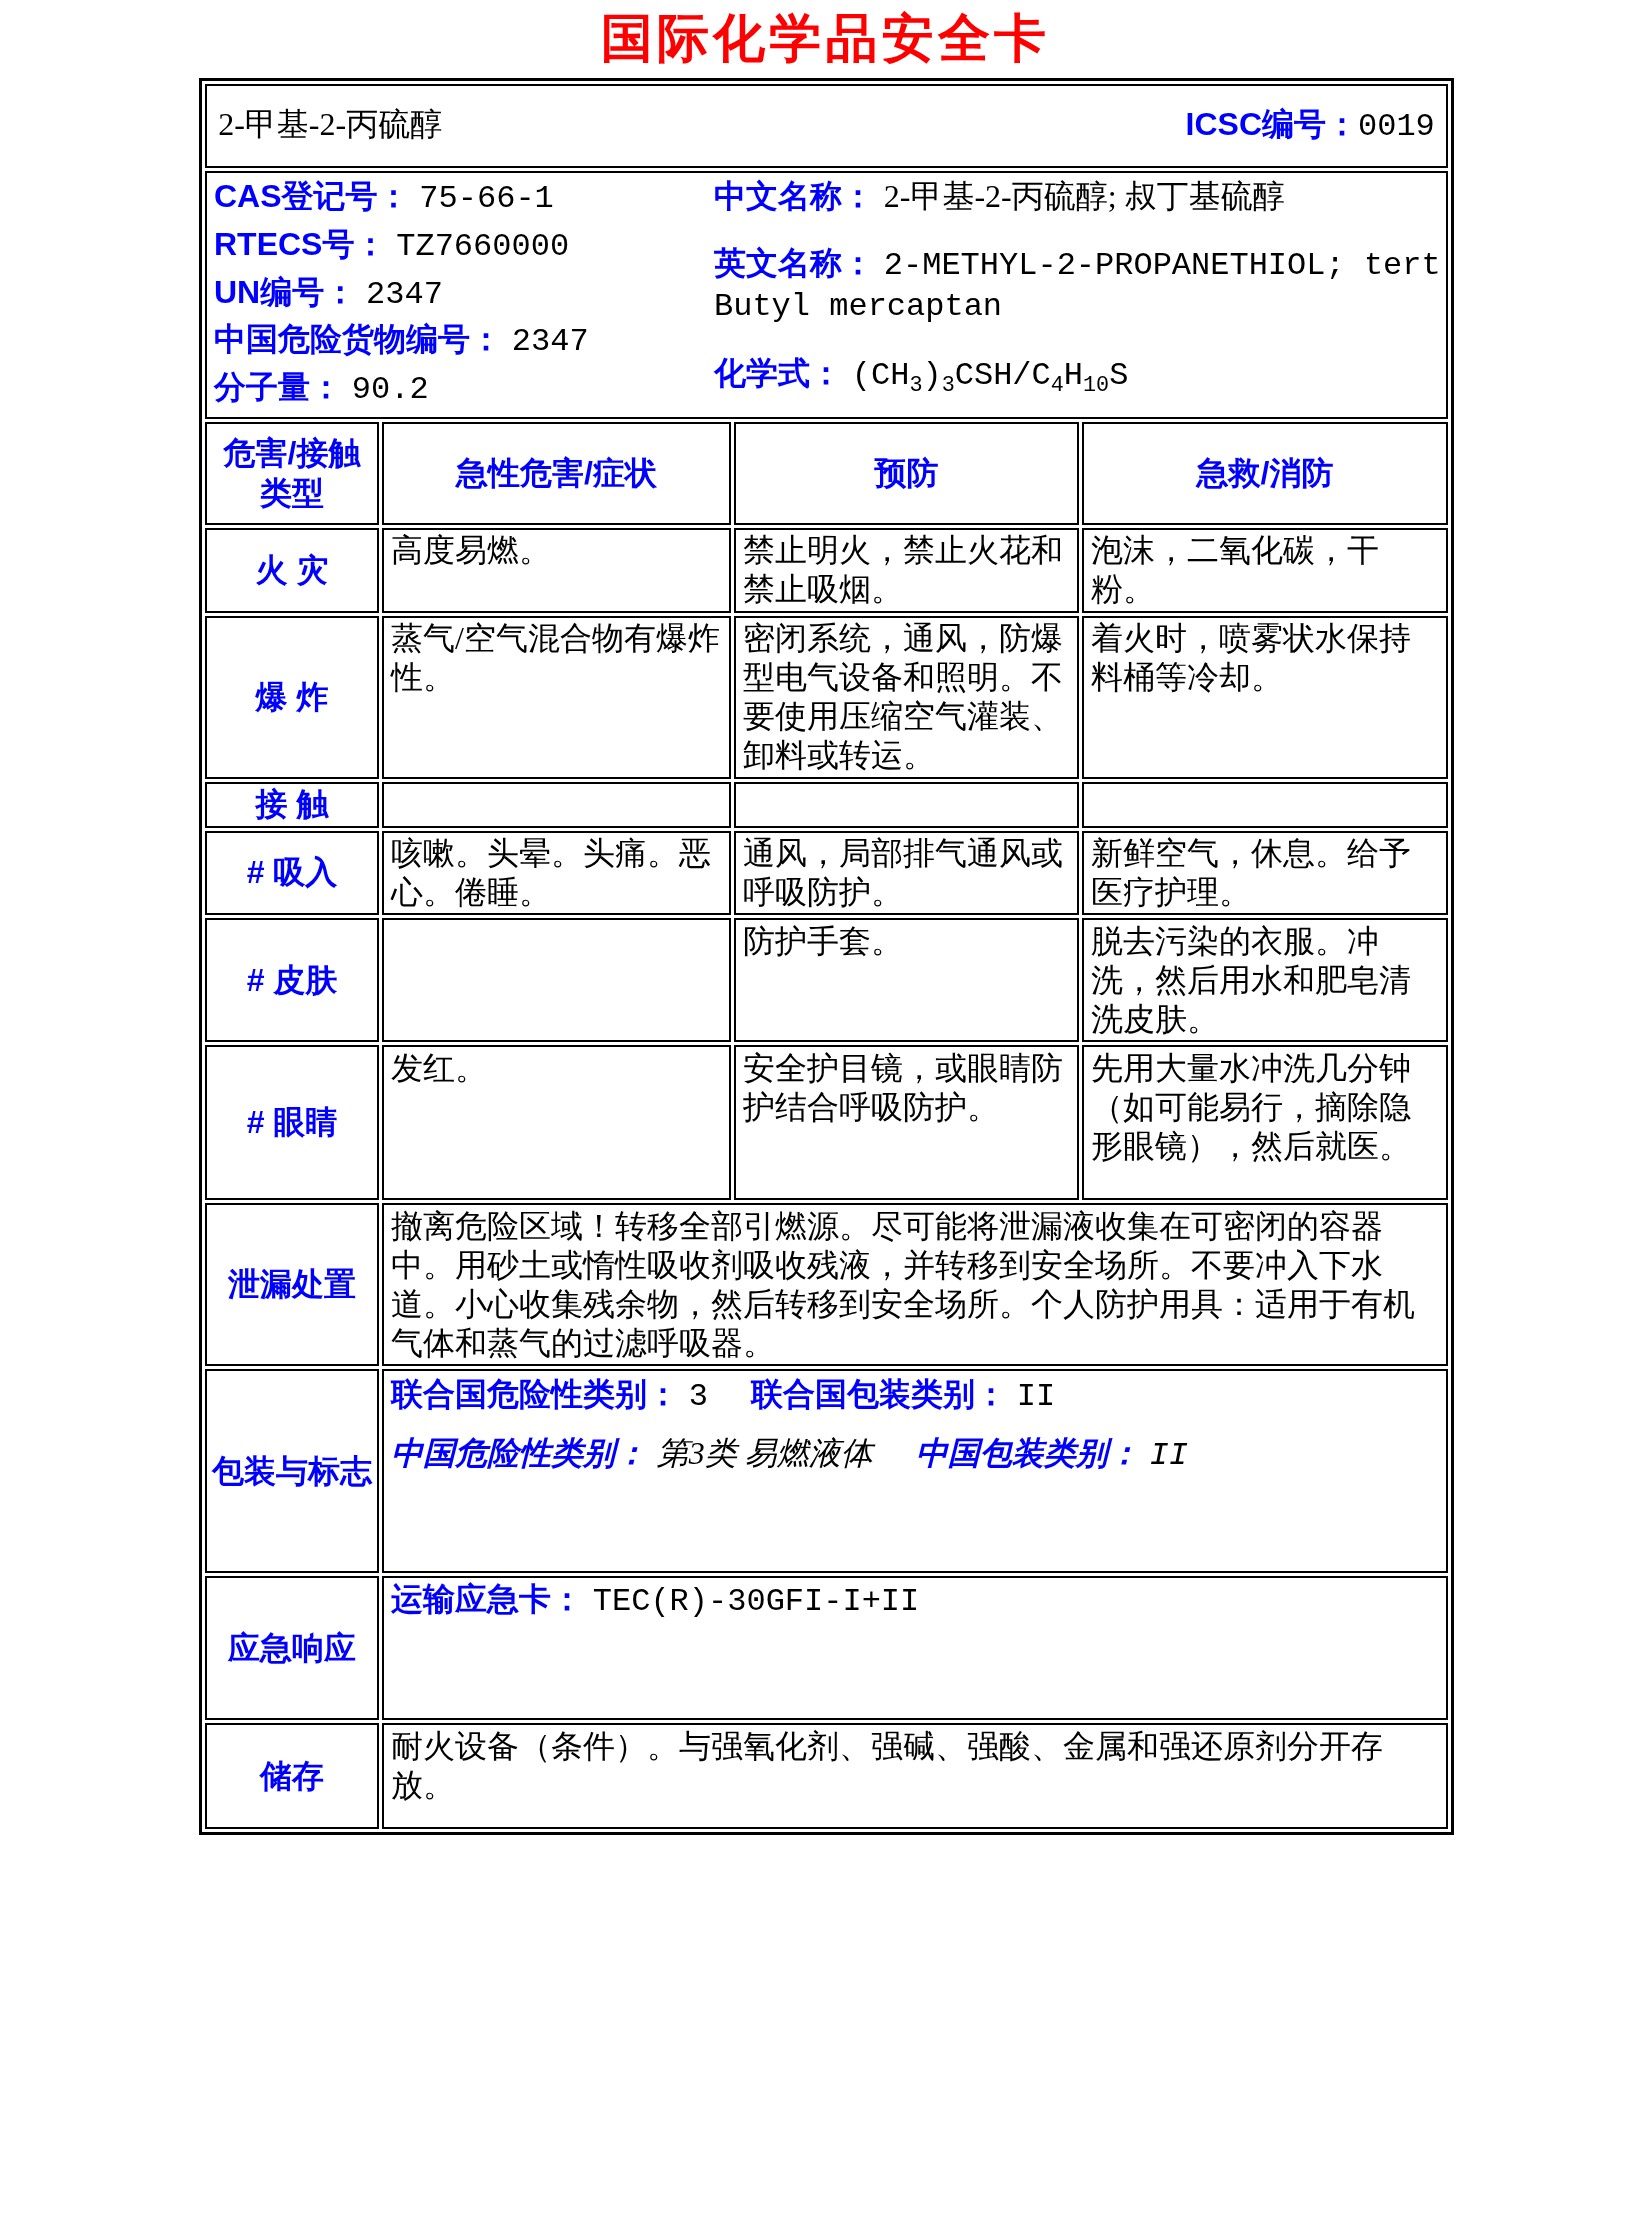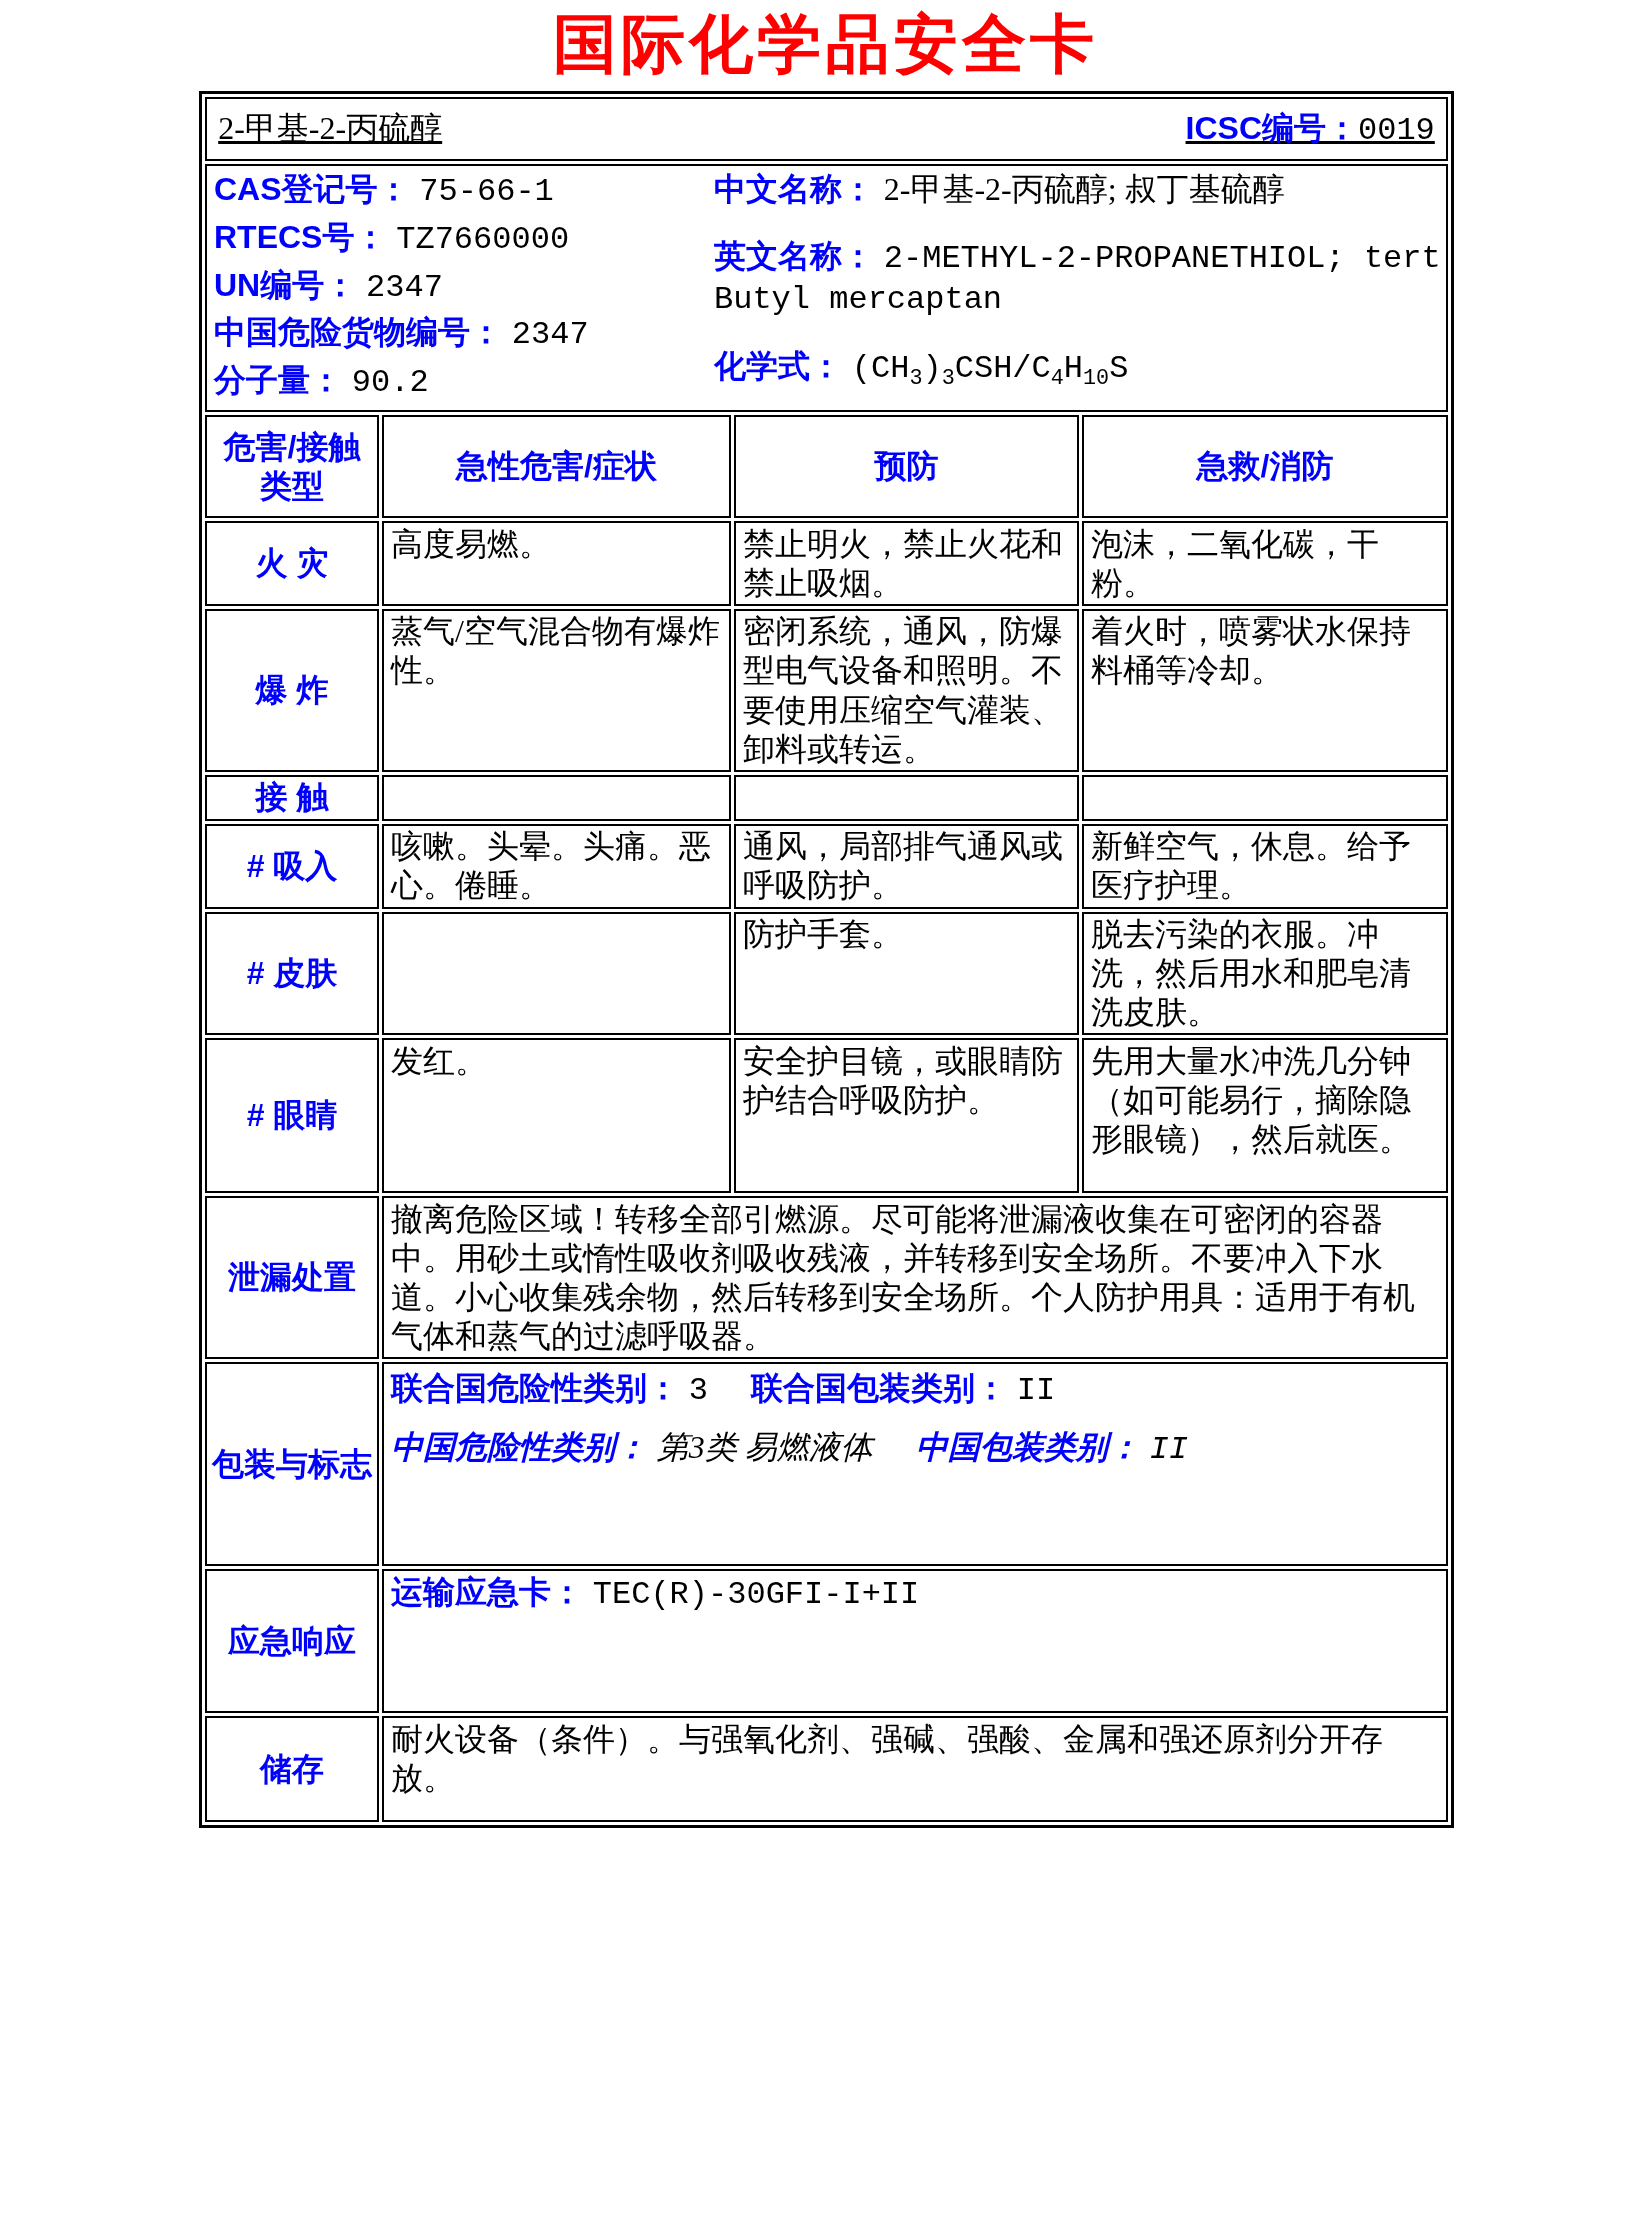--- a/index.html
+++ b/index.html
@@ -2,41 +2,41 @@
 <html style="font-size:11px"><head>
 <meta charset="utf-8">
 <style>
   html,body{margin:0;padding:0;}
   body{
     width:1651px;height:2216px;background:#ffffff;overflow:hidden;
     font-family:"Liberation Serif",serif;color:#000;
   }
   .page-title{
     margin-top:9.8px;text-align:center;
-    font-size:64px;font-weight:bold;color:#ff0000;
+    font-size:52px;font-weight:bold;color:#ff0000;
     letter-spacing:4.2px;line-height:1.1;
     font-family:"Liberation Serif",serif;
   }
   table.card{
     border-collapse:separate;border-spacing:3.5px;
     border:3.5px solid #000;background:#fff;
     table-layout:fixed;width:1255px;
     margin:11px 0 0 199px;
   }
   td{
     border:2.1px solid #000;box-sizing:border-box;
     vertical-align:top;padding:1.4px 7px;
     font-size:32px;line-height:1.22;
     word-break:break-all;overflow:hidden;
   }
   td.lblcell{vertical-align:middle;text-align:center;padding:1.4px 2.8px;}
   .blue{color:#0000ff;font-family:"Liberation Sans",sans-serif;font-weight:bold;}
   .mono{font-family:"Liberation Mono",monospace;}
   
-  tr.r-name td{height:64px;vertical-align:middle;text-decoration:underline;}
+  tr.r-name td{height:84px;vertical-align:middle;}
   tr.r-info td{height:215px;}
   tr.r-hdr  td{height:103px;vertical-align:middle;text-align:center;}
   tr.r-fire td{height:77px;}
   tr.r-expl td{height:146px;}
   tr.r-contact td{height:42px;}
   tr.r-inhale td{height:81px;}
   tr.r-skin td{height:121px;}
   tr.r-eyes td{height:155px;}
   tr.r-ingest td{height:82px;}
   tr.r-spill td{height:146px;margin-left:15px;}

